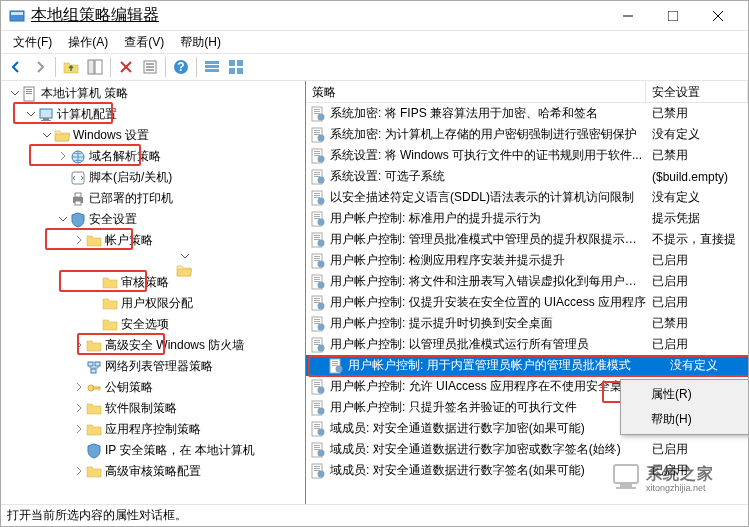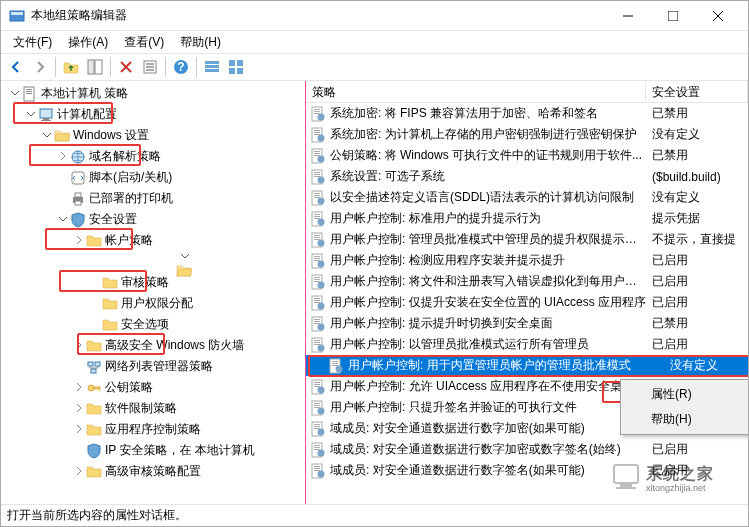--- a/index.html
+++ b/index.html
@@ -1,19 +1,19 @@
 <!DOCTYPE html>
 <html><head>
 <meta charset="utf-8">
 <style>
 * { margin: 0; padding: 0; box-sizing: border-box; font-family: "Microsoft YaHei", "Segoe UI", sans-serif; font-size: 12px; }
 body { background: #fff; width: 749px; height: 527px; overflow: hidden; position: relative; border: 1px solid #aaa; }
 .titlebar { height: 30px; background: #fff; display: flex; align-items: center; padding: 0 8px; border-bottom: 1px solid #e5e5e5; }
 .titlebar .icon { width: 16px; height: 16px; margin-right: 6px; }
-.titlebar .title { flex: 1; font-size: 12px; }
+.titlebar .title { flex: 1; font-size: 16px; text-decoration: underline; }
 .titlebar .wbuttons { display: flex; gap: 0; }
 .titlebar .wbtn { width: 45px; height: 28px; display: flex; align-items: center; justify-content: center; cursor: pointer; }
 .menubar { height: 22px; display: flex; align-items: center; padding: 0 4px; }
 .menubar .mitem { padding: 2px 8px; cursor: pointer; }
 .toolbar { height: 28px; border-top: 1px solid #e5e5e5; border-bottom: 1px solid #e5e5e5; display: flex; align-items: center; padding: 0 4px; gap: 2px; }
 .toolbar .tbtn { width: 22px; height: 22px; display: flex; align-items: center; justify-content: center; cursor: pointer; border: 1px solid transparent; }
 .toolbar .sep { width: 1px; height: 20px; background: #ccc; margin: 0 2px; }
 .content { display: flex; height: calc(100% - 30px - 22px - 28px - 22px); }
 .tree-pane { width: 305px; border-right: 1px solid #ec4899; overflow-y: auto; overflow-x: hidden; position: relative; padding: 2px 3px; }
 .tree-pane::-webkit-scrollbar, .list-pane::-webkit-scrollbar { width: 17px; }
@@ -359,33 +359,33 @@
           <span class="c2">没有定义</span>
         </div>
         <div class="list-row">
           <svg class="licon" viewBox="0 0 16 16">
             <rect x="2" y="1" width="10" height="14" fill="#fff" stroke="#aaa"></rect>
             <rect x="4" y="3" width="6" height="1" fill="#aaa"></rect>
             <rect x="4" y="5" width="6" height="1" fill="#aaa"></rect>
             <rect x="4" y="7" width="6" height="1" fill="#aaa"></rect>
             <circle cx="11" cy="11" r="3.5" fill="#7aa5c8"></circle>
           </svg>
-          <span class="c1">公钥策略: 将 Windows 可执行文件中的证书规则用于软件...</span>
+          <span class="c1">系统设置: 将 Windows 可执行文件中的证书规则用于软件...</span>
           <span class="c2">已禁用</span>
         </div>
         <div class="list-row">
           <svg class="licon" viewBox="0 0 16 16">
             <rect x="2" y="1" width="10" height="14" fill="#fff" stroke="#aaa"></rect>
             <rect x="4" y="3" width="6" height="1" fill="#aaa"></rect>
             <rect x="4" y="5" width="6" height="1" fill="#aaa"></rect>
             <rect x="4" y="7" width="6" height="1" fill="#aaa"></rect>
             <circle cx="11" cy="11" r="3.5" fill="#7aa5c8"></circle>
           </svg>
           <span class="c1">系统设置: 可选子系统</span>
-          <span class="c2">($build.build)</span>
+          <span class="c2">($build.empty)</span>
         </div>
         <div class="list-row">
           <svg class="licon" viewBox="0 0 16 16">
             <rect x="2" y="1" width="10" height="14" fill="#fff" stroke="#aaa"></rect>
             <rect x="4" y="3" width="6" height="1" fill="#aaa"></rect>
             <rect x="4" y="5" width="6" height="1" fill="#aaa"></rect>
             <rect x="4" y="7" width="6" height="1" fill="#aaa"></rect>
             <circle cx="11" cy="11" r="3.5" fill="#7aa5c8"></circle>
           </svg>
           <span class="c1">以安全描述符定义语言(SDDL)语法表示的计算机访问限制</span>

